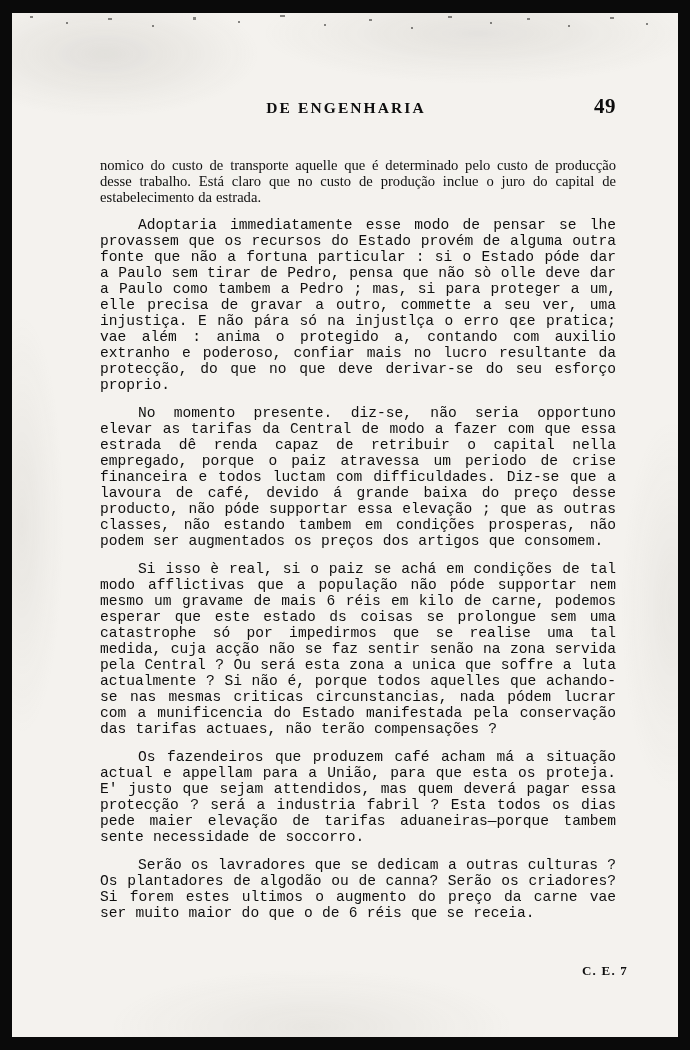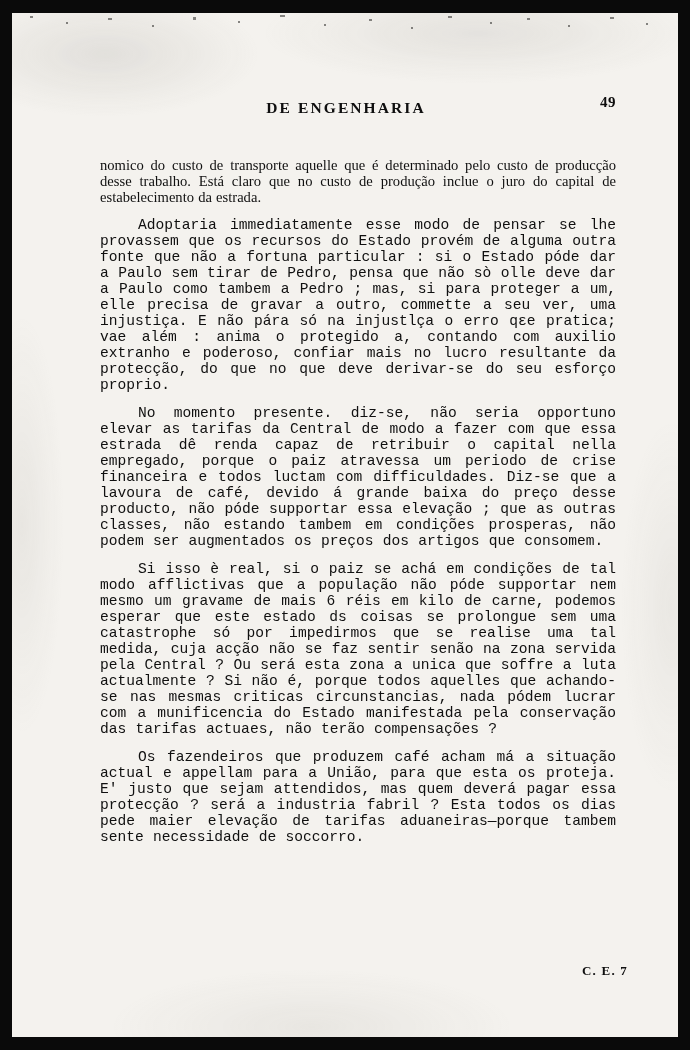--- a/index.html
+++ b/index.html
@@ -87,21 +87,21 @@
     font-size: 15.5px;
     font-weight: bold;
     letter-spacing: 2.1px;
     color: #151515;
     text-indent: 2.1px;
   }
   .folio {
     position: absolute;
     right: 62px;
     top: -5px;
-    font-size: 15px;
+    font-size: 21px;
     font-weight: bold;
     color: #131313;
     letter-spacing: 0.5px;
   }
 
   
   .textblock {
     position: absolute;
     left: 76px;
     top: 132px;
@@ -177,19 +177,20 @@
         <div class="head-title">DE ENGENHARIA</div>
         <div class="folio">49</div>
       </div>
 
       <div class="textblock">
         <p class="para">nomico do custo de transporte aquelle que é determinado pelo custo de producção desse trabalho. Está claro que no custo de produção inclue o juro do capital de estabelecimento da estrada.</p>
         <p class="para indent">Adoptaria immediatamente esse modo de pensar se lhe provassem que os recursos do Estado provém de alguma outra fonte que não a fortuna particular : si o Estado póde dar a Paulo sem tirar de Pedro, pensa que não sò olle deve dar a Paulo como tambem a Pedro ; mas, si para proteger a um, elle precisa de gravar a outro, commette a seu ver, uma injustiça. E não pára só na injustlça o erro qɛe pratica; vae além : anima o protegido a, contando com auxilio extranho e poderoso, confiar mais no lucro resultante da protecção, do que no que deve derivar-se do seu esforço proprio.</p>
         <p class="para indent">No momento presente. diz-se, não seria opportuno elevar as tarifas da Central de modo a fazer com que essa estrada dê renda capaz de retribuir o capital nella empregado, porque o paiz atravessa um periodo de crise financeira e todos luctam com difficuldades. Diz-se que a lavoura de café, devido á grande baixa do preço desse producto, não póde supportar essa elevação ; que as outras classes, não estando tambem em condições prosperas, não podem ser augmentados os preços dos artigos que consomem.</p>
         <p class="para indent">Si isso è real, si o paiz se achá em condições de tal modo afflictivas que a população não póde supportar nem mesmo um gravame de mais 6 réis em kilo de carne, podemos esperar que este estado ds coisas se prolongue sem uma catastrophe só por impedirmos que se realise uma tal medida, cuja acção não se faz sentir senão na zona servida pela Central ? Ou será esta zona a unica que soffre a luta actualmente ? Si não é, porque todos aquelles que achando-se nas mesmas criticas circunstancias, nada pódem lucrar com a munificencia do Estado manifestada pela conservação das tarifas actuaes, não terão compensações ?</p>
         <p class="para indent">Os fazendeiros que produzem café acham má a situação actual e appellam para a União, para que esta os proteja. E' justo que sejam attendidos, mas quem deverá pagar essa protecção ? será a industria fabril ? Esta todos os dias pede maier elevação de tarifas aduaneiras—porque tambem sente necessidade de soccorro.</p>
+        <p class="para indent">Serão os lavradores que se dedicam a outras culturas ? Os plantadores de algodão ou de canna? Serão os criadores? Si forem estes ultimos o augmento do preço da carne vae ser muito maior do que o de 6 réis que se receia.</p>
       </div>
 
       <div class="sheet-mark">C. E.  7</div>
 
     </div>
   </div>
 </div>
 
 </body></html>

